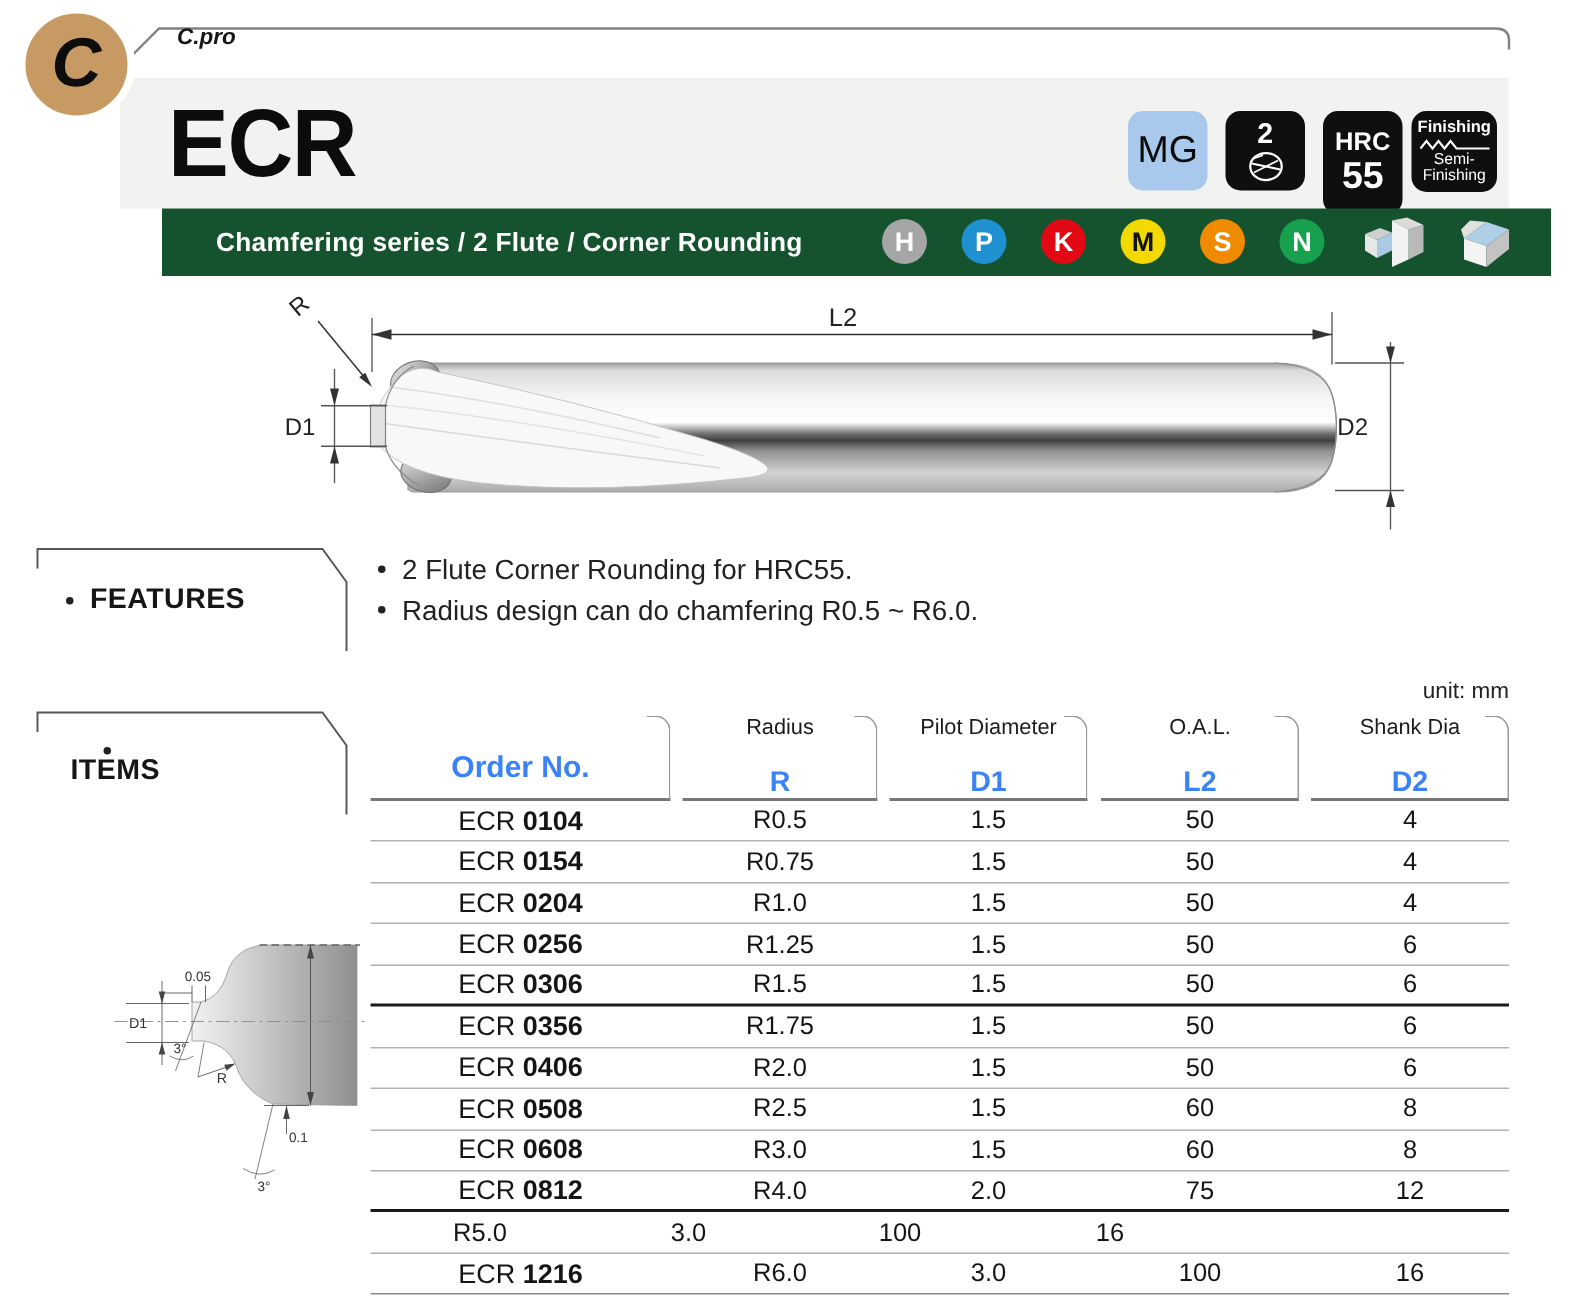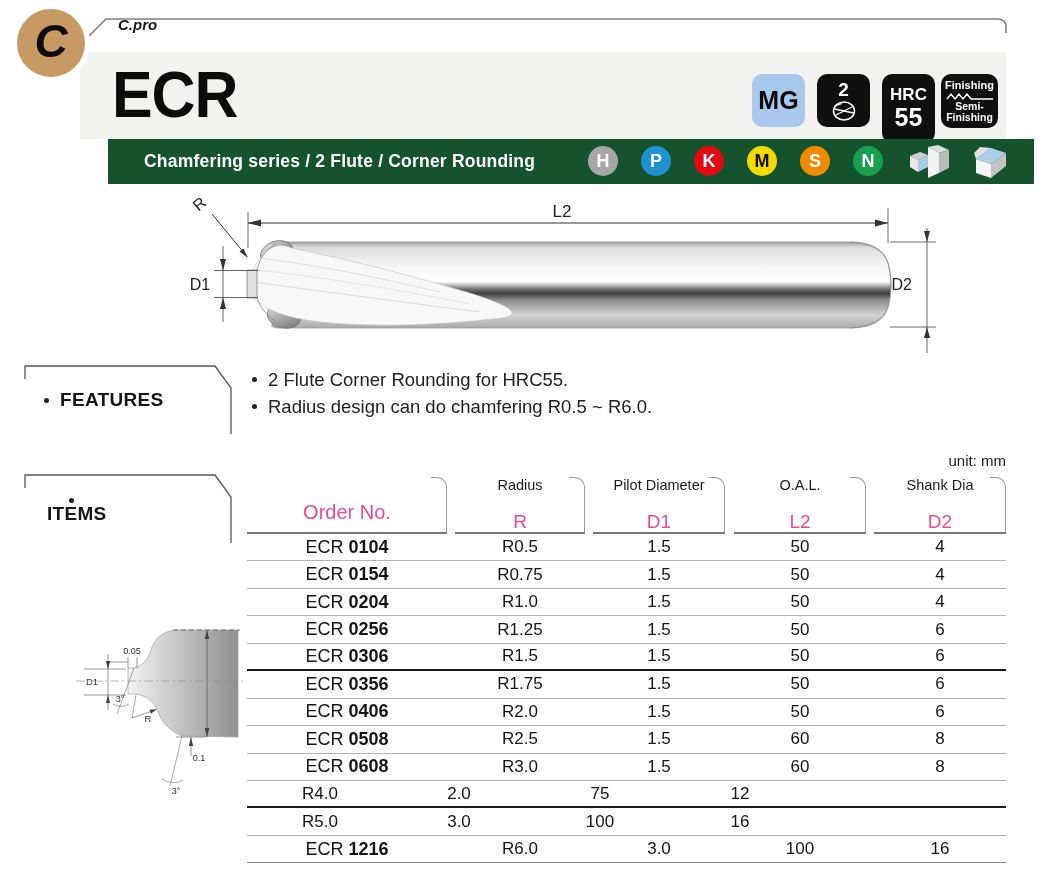--- a/index.html
+++ b/index.html
@@ -12,30 +12,30 @@
   .logo-circle{left:12px;top:4px;width:68px;height:68px;background:#C79A63;border:5px solid #fff;
      border-radius:50%;display:flex;align-items:center;justify-content:center;}
   .logo-circle span{font-size:46px;font-weight:800;font-style:italic;color:#0d0d0d;line-height:1;margin-top:-4px;}
   .brand{left:118px;top:16px;font-size:15px;font-weight:700;font-style:italic;color:#161616;}
   .product-title{left:112px;top:58px;font-size:64px;font-weight:800;color:#0c0c0c;
      transform:scaleX(.95);transform-origin:left top;letter-spacing:-1px;}
 
   
   .badge{border-radius:10px;display:flex;flex-direction:column;align-items:center;justify-content:center;}
   .badge-mg{left:752px;top:74px;width:53px;height:53px;background:#A9C9EC;}
-  .badge-mg span{font-size:25px;font-weight:700;color:#0b0b0b;}
+  .badge-mg span{font-size:25px;font-weight:400;color:#0b0b0b;}
   .badge-dark{background:#0f0f0f;color:#fff;}
   .badge-f2{left:817px;top:74px;width:53px;height:53px;}
   .badge-f2 .n{font-size:19px;font-weight:800;line-height:1;margin-top:1px;}
   .badge-hrc{left:882px;top:74px;width:53px;height:69px;}
   .badge-hrc .l1{font-size:17px;font-weight:800;line-height:1.05;}
   .badge-hrc .l2{font-size:25px;font-weight:800;line-height:1.05;}
   .badge-fin{left:941px;top:74px;width:57px;height:54px;}
   .badge-fin .t{font-size:11px;font-weight:800;line-height:1.1;}
-  .badge-fin .s{font-size:10.5px;font-weight:700;line-height:1.05;}
+  .badge-fin .s{font-size:10.5px;font-weight:400;line-height:1.05;}
 
   
   .series-bar{left:80px;top:139px;width:926px;height:45px;background:#14532d;margin-left:28px;}
   .series-text{position:absolute;left:36px;top:0;height:45px;display:flex;align-items:center;
      color:#fff;font-size:17.5px;font-weight:700;letter-spacing:.2px;}
   .mark-circle{position:absolute;top:7px;width:30px;height:30px;border-radius:50%;
      display:flex;align-items:center;justify-content:center;font-size:18px;font-weight:800;}
   .bar-icon{position:absolute;top:5px;}
 
   
@@ -48,21 +48,21 @@
 
   
   .table{left:247px;top:477px;width:759px;}
   .thead{display:flex;height:57px;}
   .hc{position:relative;border-bottom:2px solid #777;display:flex;flex-direction:column;
       align-items:center;justify-content:center;box-sizing:border-box;}
   .hc::after{content:"";position:absolute;top:0;right:0;bottom:-1px;width:15px;
       border-top:1.3px solid #999;border-right:1.3px solid #999;border-top-right-radius:10px;}
   .h1{font-size:14.5px;color:#1c1c1c;line-height:1.25;}
   .h1:empty{display:none;}
-  .h2{font-size:19px;font-weight:400;color:#ec4899;line-height:1.25;margin-top:16px;}
+  .h2{font-size:19px;font-weight:700;color:#3b82f6;line-height:1.25;margin-top:16px;}
   .hc.c0 .h2{font-size:20px;}
   .c0{width:200px;}
   .c1{width:130px;margin-left:8px;}
   .c2{width:132px;margin-left:8px;}
   .c3{width:132px;margin-left:9px;}
   .c4{width:132px;margin-left:8px;}
   .trow{display:flex;height:27.45px;align-items:center;border-bottom:1px solid #b3b3b3;box-sizing:border-box;}
   .trow.thick{border-bottom:2px solid #1a1a1a;}
   .trow:last-child{border-bottom:1.3px solid #8a8a8a;}
   .tcell{text-align:center;font-size:17px;color:#151515;}
@@ -311,20 +311,21 @@
           <div class="tcell c4">8</div>
         </div>
         <div class="trow">
           <div class="tcell c0"><span>ECR</span><span class="b">0608</span></div>
           <div class="tcell c1">R3.0</div>
           <div class="tcell c2">1.5</div>
           <div class="tcell c3">60</div>
           <div class="tcell c4">8</div>
         </div>
         <div class="trow thick">
+          <div class="tcell c0"><span>ECR</span><span class="b">0812</span></div>
           <div class="tcell c1">R4.0</div>
           <div class="tcell c2">2.0</div>
           <div class="tcell c3">75</div>
           <div class="tcell c4">12</div>
         </div>
         <div class="trow">
           <div class="tcell c1">R5.0</div>
           <div class="tcell c2">3.0</div>
           <div class="tcell c3">100</div>
           <div class="tcell c4">16</div>

